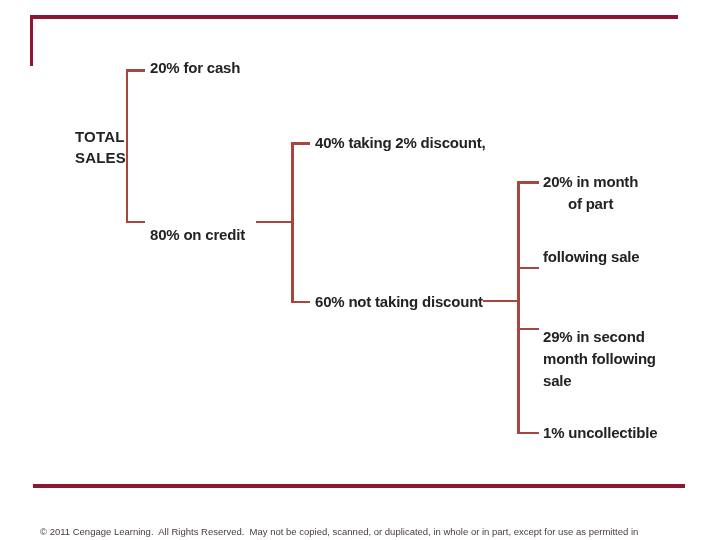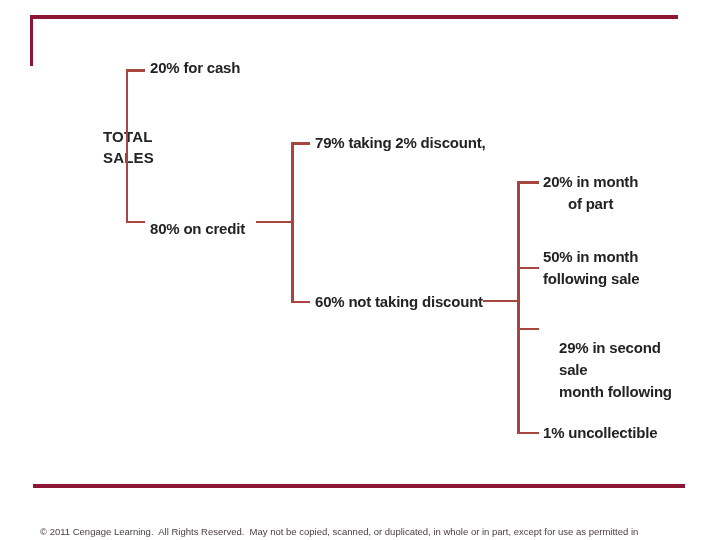--- a/index.html
+++ b/index.html
@@ -52,69 +52,68 @@
   }
 </style>
 </head>
 <body>
 
 <div class="slide">
 
   <div class="accent-rule" style="left:30px; top:15px; width:648px; height:4px;"></div>
   <div class="accent-rule" style="left:30px; top:15px; width:3px; height:51px;"></div>
 
-  <div class="root-label" style="left:75px; top:126px;margin-left:28px;">
+  <div class="root-label" style="left:75px; top:126px;">
     <div>TOTAL</div>
     <div>SALES</div>
   </div>
 
   <div class="tline" style="left:125.5px; top:69px; width:2.5px; height:154px;"></div>
   <div class="tline" style="left:125.5px; top:69px; width:19px; height:2.5px;"></div>
   <div class="tline" style="left:125.5px; top:220.5px; width:19px; height:2.5px;"></div>
 
   <div class="tlabel" style="left:150px; top:57px;">
     <div>20% for cash</div>
   </div>
-  <div class="tlabel" style="left:150px; top:218px;">
+  <div class="tlabel" style="left:150px; top:224px;">
     <div>80% on credit</div>
   </div>
 
   <div class="tline" style="left:256px; top:220.5px; width:37px; height:2.5px;"></div>
 
   <div class="tline" style="left:291px; top:142px; width:2.5px; height:161px;"></div>
   <div class="tline" style="left:291px; top:142px; width:19px; height:2.5px;"></div>
   <div class="tline" style="left:291px; top:300.5px; width:19px; height:2.5px;"></div>
 
   <div class="tlabel" style="left:315px; top:132px;">
-    <div>79% taking 2% discount,</div>
+    <div>40% taking 2% discount,</div>
   </div>
   <div class="tlabel" style="left:315px; top:291px;">
     <div>60% not taking discount</div>
   </div>
 
   <div class="tline" style="left:483px; top:299.5px; width:36px; height:2.5px;"></div>
 
   <div class="tline" style="left:517px; top:181px; width:2.5px; height:253px;"></div>
   <div class="tline" style="left:517px; top:181px; width:21.5px; height:2.5px;"></div>
   <div class="tline" style="left:517px; top:266.5px; width:21.5px; height:2.5px;"></div>
   <div class="tline" style="left:517px; top:327.5px; width:21.5px; height:2.5px;"></div>
   <div class="tline" style="left:517px; top:431.5px; width:21.5px; height:2.5px;"></div>
 
   <div class="tlabel" style="left:543px; top:171px;text-align:center;">
     <div>20% in month</div>
     <div>of part</div>
   </div>
   <div class="tlabel" style="left:543px; top:246px;">
-    <div>50% in month</div>
     <div>following sale</div>
   </div>
-  <div class="tlabel" style="left:543px; top:337px;margin-left:16px;">
+  <div class="tlabel" style="left:543px; top:326px;">
     <div>29% in second</div>
+    <div>month following</div>
     <div>sale</div>
-    <div>month following</div>
   </div>
   <div class="tlabel" style="left:543px; top:422px;">
     <div>1% uncollectible</div>
   </div>
 
   <div class="accent-rule" style="left:33px; top:484px; width:652px; height:4px;"></div>
   <div class="footer-text">
     <div>© 2011 Cengage Learning.  All Rights Reserved.  May not be copied, scanned, or duplicated, in whole or in part, except for use as permitted in</div>
     
   </div>

